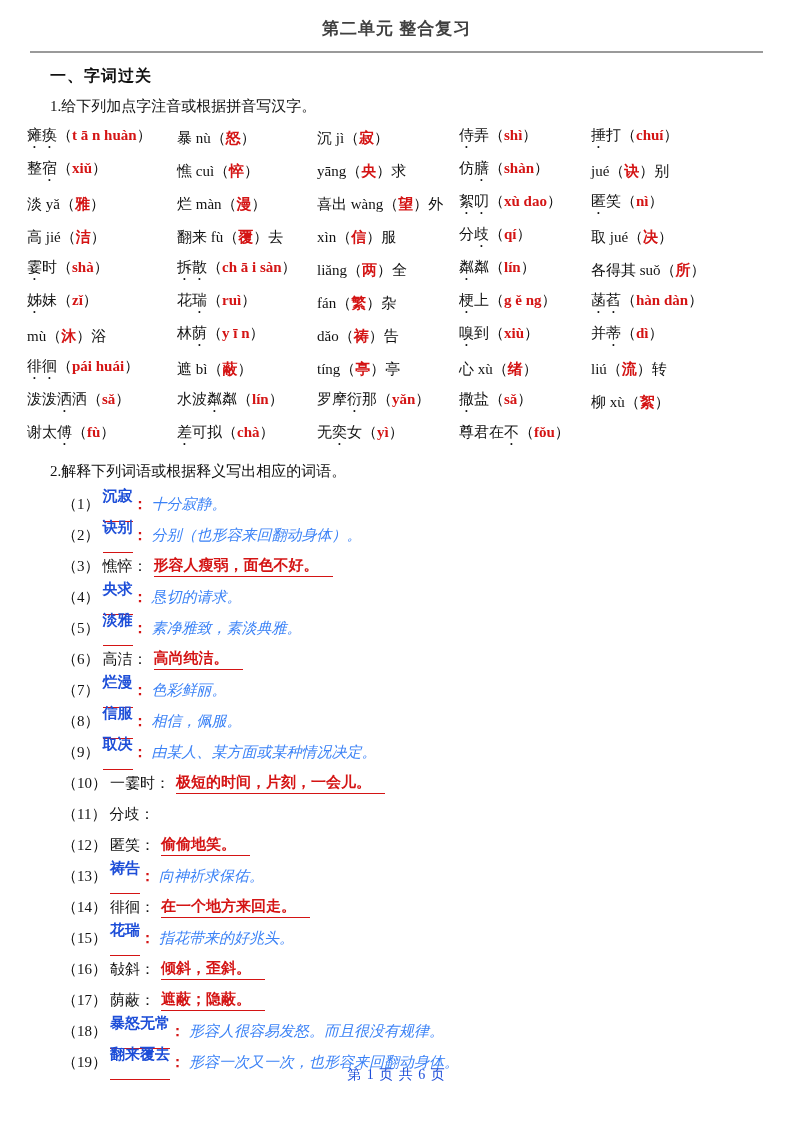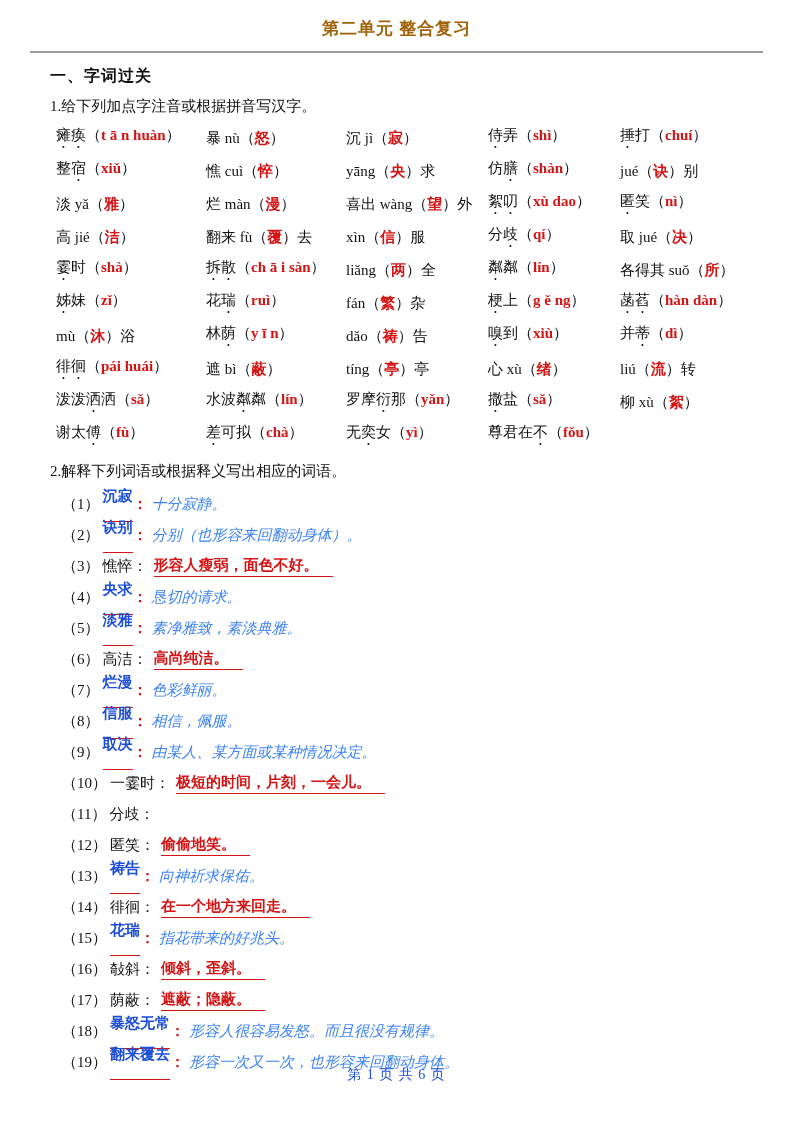--- a/index.html
+++ b/index.html
@@ -9,41 +9,41 @@
     background:#ffffff;
     font-family:"Liberation Serif","DejaVu Serif",serif;
     color:#111111;
     overflow:hidden;
   }
   .title{
     padding-top:17px;
     text-align:center;
     font-size:17px;
     font-weight:700;
-    color:#a16207;
+    color:#404040;
     letter-spacing:1px;
   }
   .divider{
     margin:11px 30px 0 30px;
     border:none;
     border-top:2px solid #9a9a9a;
     height:0;
   }
   .sec-heading{
     margin:13px 0 0 50px;
     font-size:16px;
     font-weight:700;
     letter-spacing:1px;
   }
   .instruction{
     margin:10px 0 0 50px;
     font-size:15px;
   }
   .pinyin-grid{
-    margin:6px 36px 0 56px;
+    margin:6px 36px 0 27px;
   }
   .grid-row{
     display:grid;
     grid-template-columns:150px 140px 142px 132px auto;
     height:33px;
     align-items:center;
     font-size:15px;
     white-space:nowrap;
   }
   .grid-cell{overflow:visible;}

